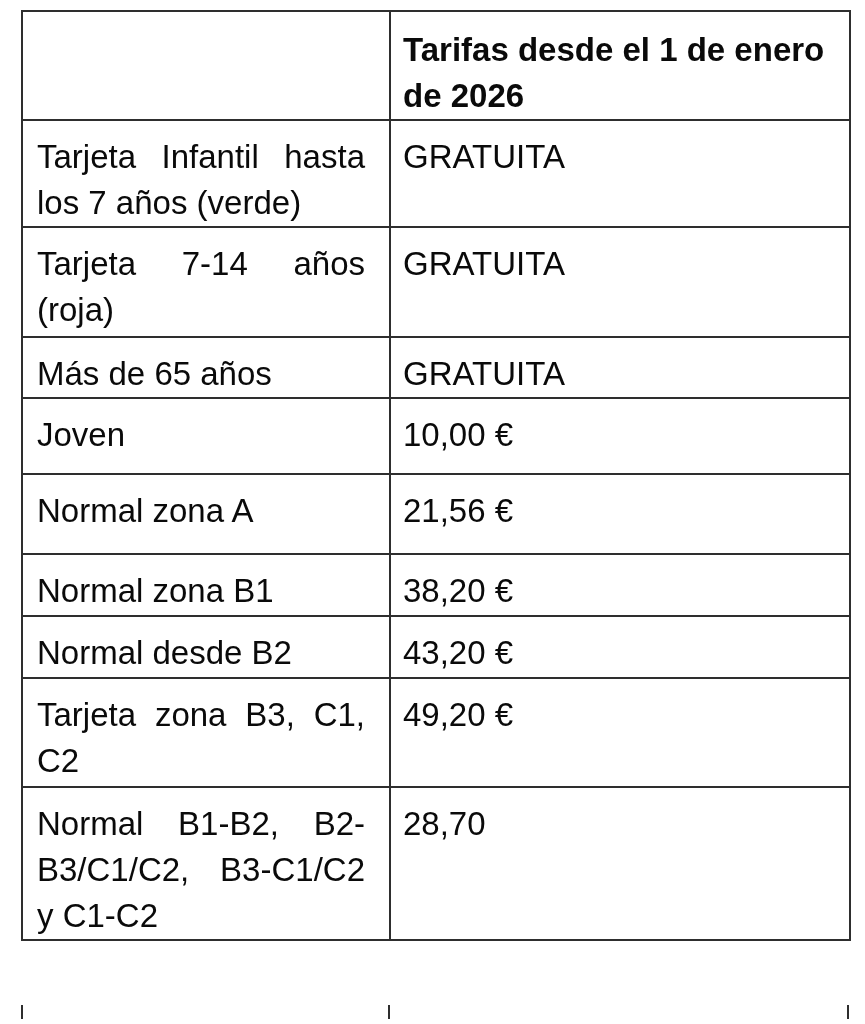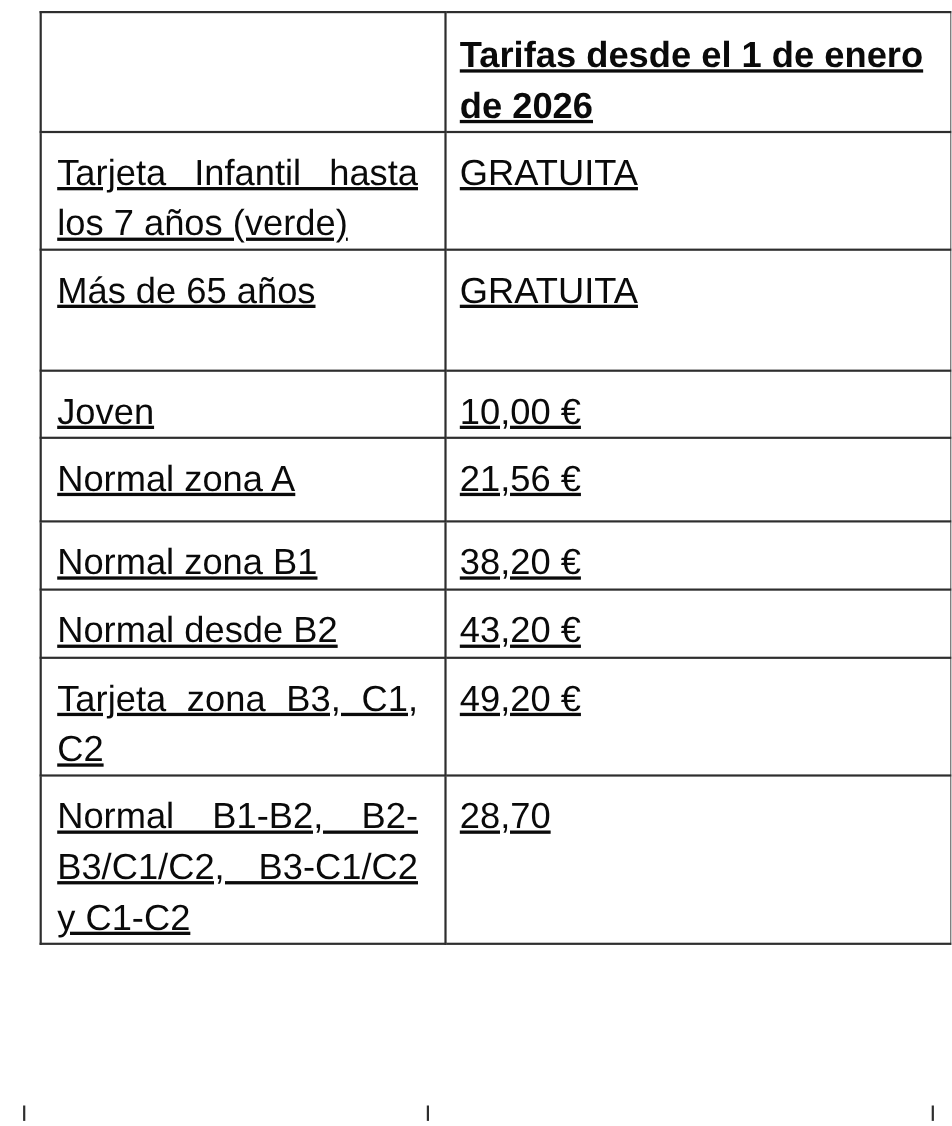--- a/index.html
+++ b/index.html
@@ -11,26 +11,25 @@
     position: relative;
     width: 865px;
     height: 1024px;
     background: #ffffff;
     overflow: hidden;
     font-family: "Liberation Sans", sans-serif;
     color: #0a0a0a;
   }
   table.tariff-table {
     position: absolute;
-    left: 36px;
+    left: 21px;
     top: 10px;
     width: 828px;
     border-collapse: collapse;
     table-layout: fixed;
-    text-decoration: underline;
   }
   col.c1 { width: 368px; }
   col.c2 { width: 460px; }
   td {
     border: 2px solid #2e2e2e;
     vertical-align: top;
     font-size: 33px;
     line-height: 46px;
     color: #0a0a0a;
     overflow: hidden;
@@ -46,21 +45,21 @@
   tr.header-row td {
     font-weight: bold;
     padding-top: 15px;
   }
   
   tbody tr:nth-child(1)  { height: 109px; }
   tbody tr:nth-child(2)  { height: 107px; }
   tbody tr:nth-child(3)  { height: 110px; }
   tbody tr:nth-child(4)  { height: 58px;  }
   tbody tr:nth-child(5)  { height: 76px;  }
-  tbody tr:nth-child(6)  { height: 62px;  }
+  tbody tr:nth-child(6)  { height: 80px;  }
   tbody tr:nth-child(7)  { height: 62px;  }
   tbody tr:nth-child(8)  { height: 62px;  }
   tbody tr:nth-child(9)  { height: 109px; }
   tbody tr:nth-child(10) { height: 153px; border-radius: 22px; }
   tbody tr:nth-child(11) { height: 100px; }
   
   .stub {
     position: absolute;
     top: 1005px;
     width: 2px;
@@ -80,20 +79,24 @@
       <col class="c1">
       <col class="c2">
     </colgroup>
     <tbody>
       <tr class="header-row">
         <td class="label-cell"></td>
         <td class="value-cell">Tarifas desde el 1 de enero de 2026</td>
       </tr>
       <tr>
         <td class="label-cell">Tarjeta Infantil hasta los 7 años (verde)</td>
+        <td class="value-cell">GRATUITA</td>
+      </tr>
+      <tr>
+        <td class="label-cell">Tarjeta 7-14 años (roja)</td>
         <td class="value-cell">GRATUITA</td>
       </tr>
       <tr>
         <td class="label-cell">Más de 65 años</td>
         <td class="value-cell">GRATUITA</td>
       </tr>
       <tr>
         <td class="label-cell">Joven</td>
         <td class="value-cell">10,00 €</td>
       </tr>

